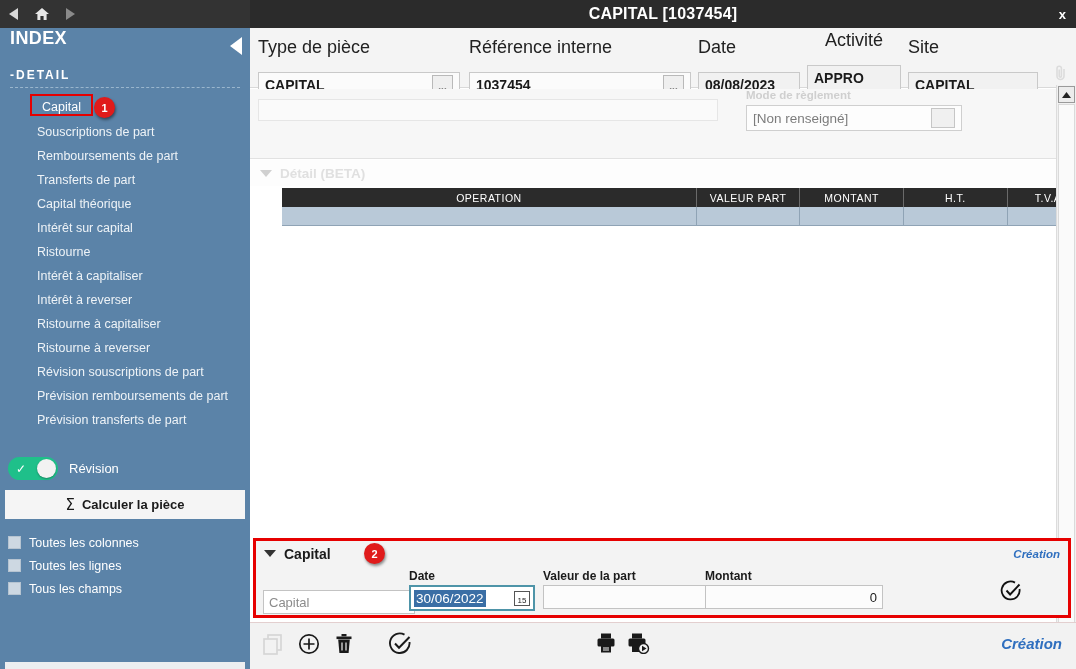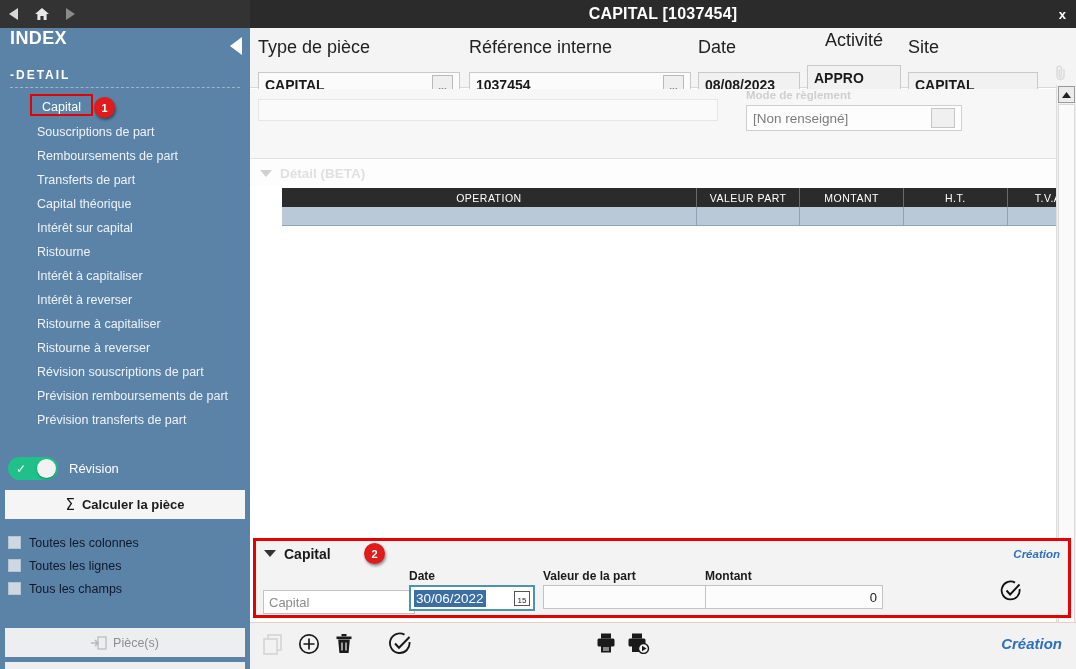--- a/index.html
+++ b/index.html
@@ -99,21 +99,21 @@
     display: flex; align-items: center; justify-content: center;
     font-size: 13px; font-weight: bold; gap: 7px;
   }
   .sigma { font-size: 15px; font-family: "DejaVu Sans", sans-serif; font-weight: normal; }
 
   .chk-list { position: absolute; left: 8px; top: 503px; }
   .chk-row { display: flex; align-items: center; height: 23px; }
   .chk-box {
     width: 13px; height: 13px; background: #cdd8e2; border: 1px solid #b6c4d1;
   }
-  .chk-label { margin-left: 8px; font-size: 12.5px; color: #0f172a; }
+  .chk-label { margin-left: 8px; font-size: 12.5px; color: #ffffff; }
 
   .ghost-btn {
     position: absolute; left: 5px; width: 240px; height: 29px;
     background: #eceef0; color: #8e8e8e;
     display: flex; align-items: center; justify-content: center;
     font-size: 12.5px; gap: 6px;
   }
   .ghost-btn.a { top: 600px; }
   .ghost-btn.b { top: 634px; }
   .ghost-btn svg { opacity: .55; }
@@ -327,27 +327,20 @@
       <div class="chk-row">
         <span class="chk-box"></span>
         <span class="chk-label">Toutes les lignes</span>
       </div>
       <div class="chk-row">
         <span class="chk-box"></span>
         <span class="chk-label">Tous les champs</span>
       </div>
     </div>
 
-    <div class="ghost-btn a">
-      <svg width="16" height="14" viewBox="0 0 16 14">
-        <rect x="7" y="1" width="8" height="12" fill="none" stroke="#8e8e8e" stroke-width="1.2"></rect>
-        <path d="M0 7 h6 M4 4 l3 3 -3 3" fill="none" stroke="#8e8e8e" stroke-width="1.6"></path>
-      </svg>
-      <span>Pièce(s)</span>
-    </div>
     <div class="ghost-btn b">
       
       
     </div>
   </div>
 
   <div class="main">
 
     <div class="header-form">
       <div class="fld" style="left:8px; top:9px; width:202px;">

